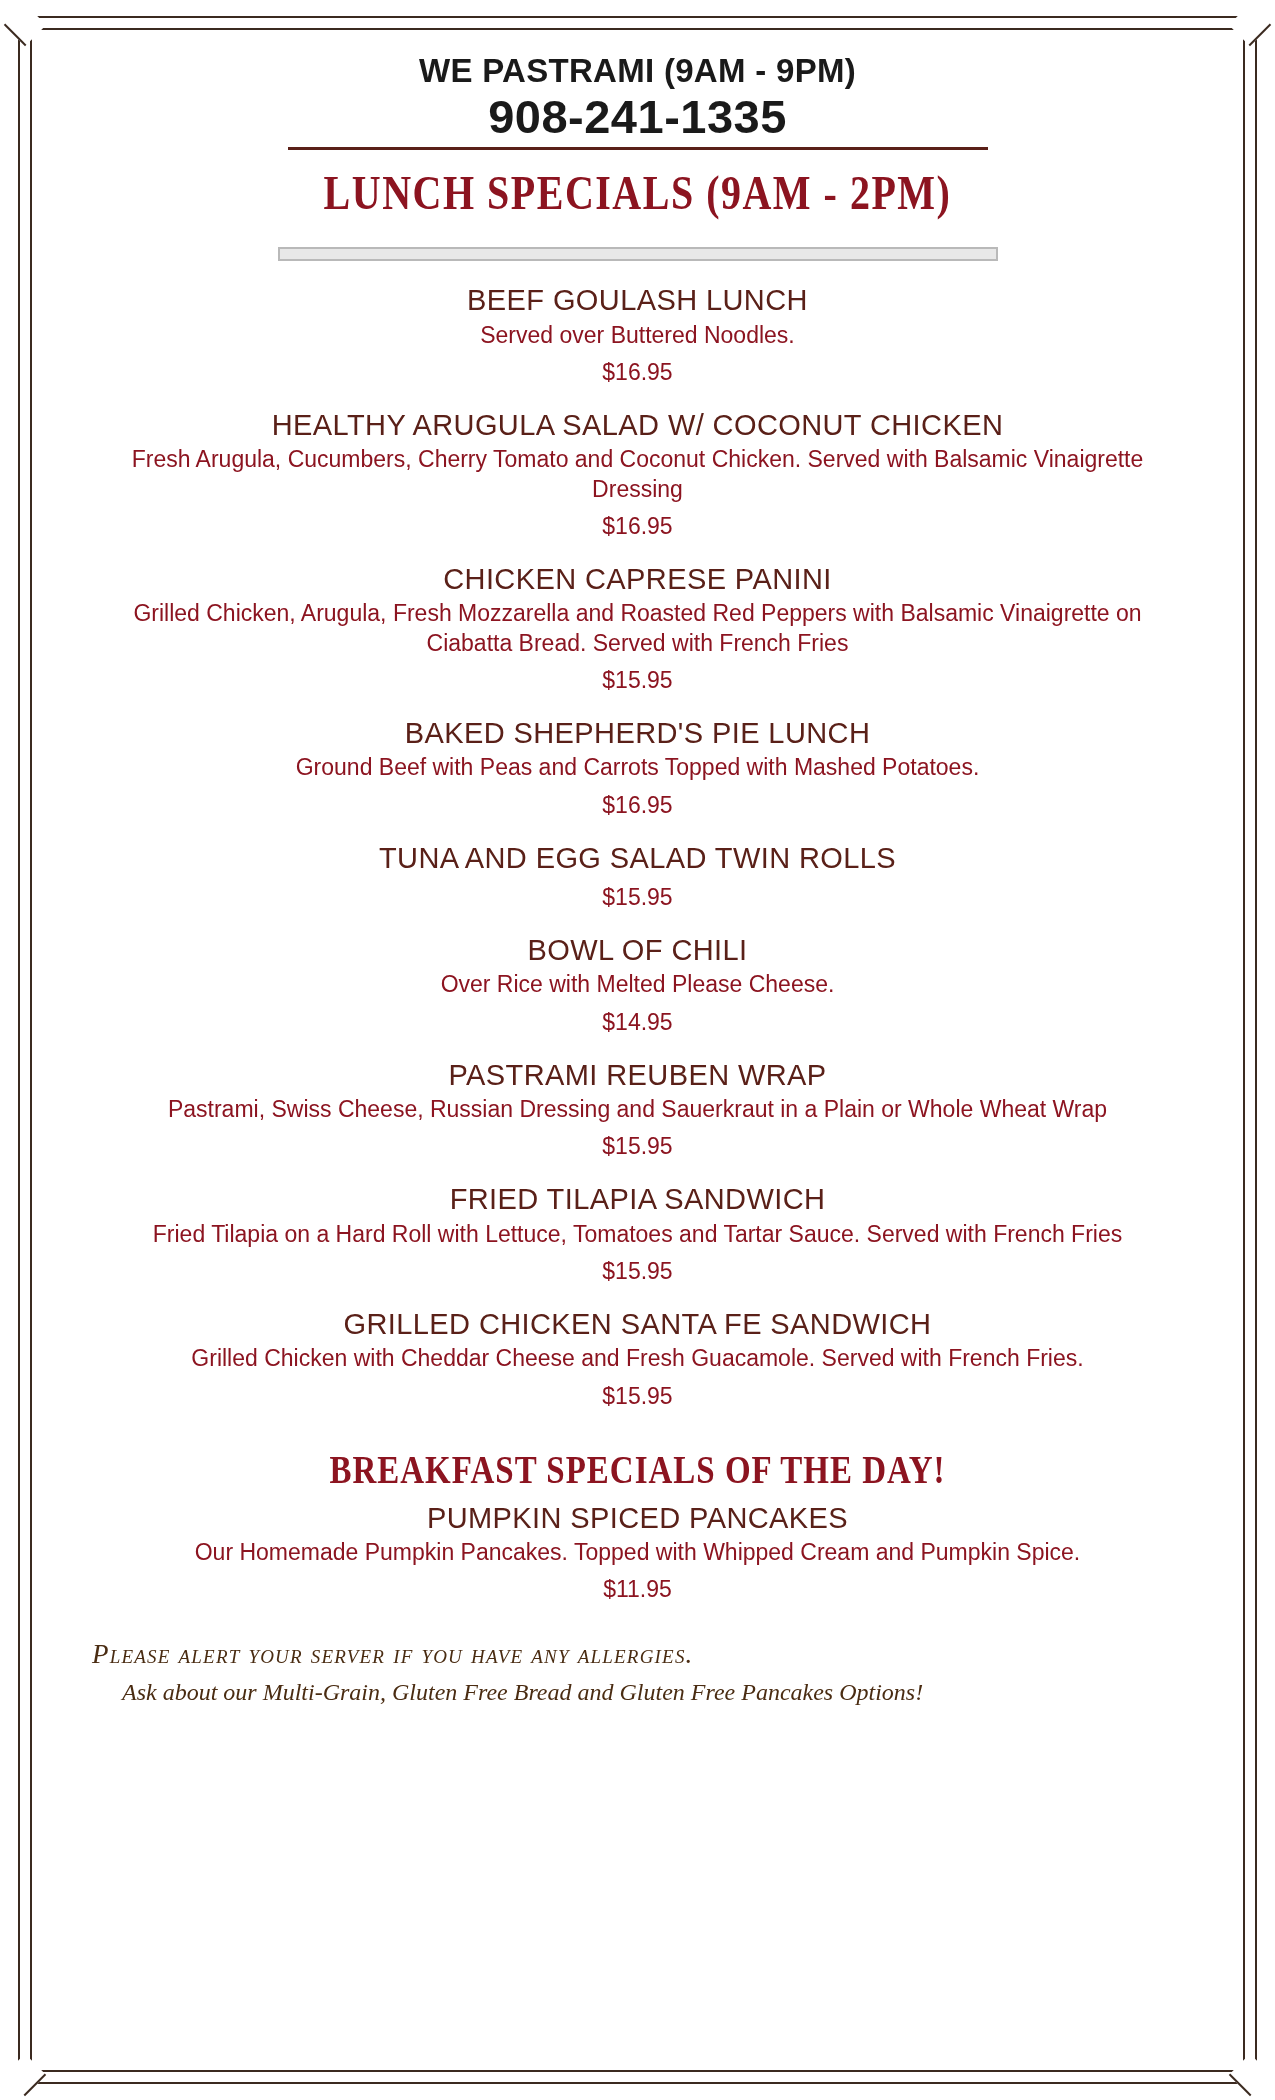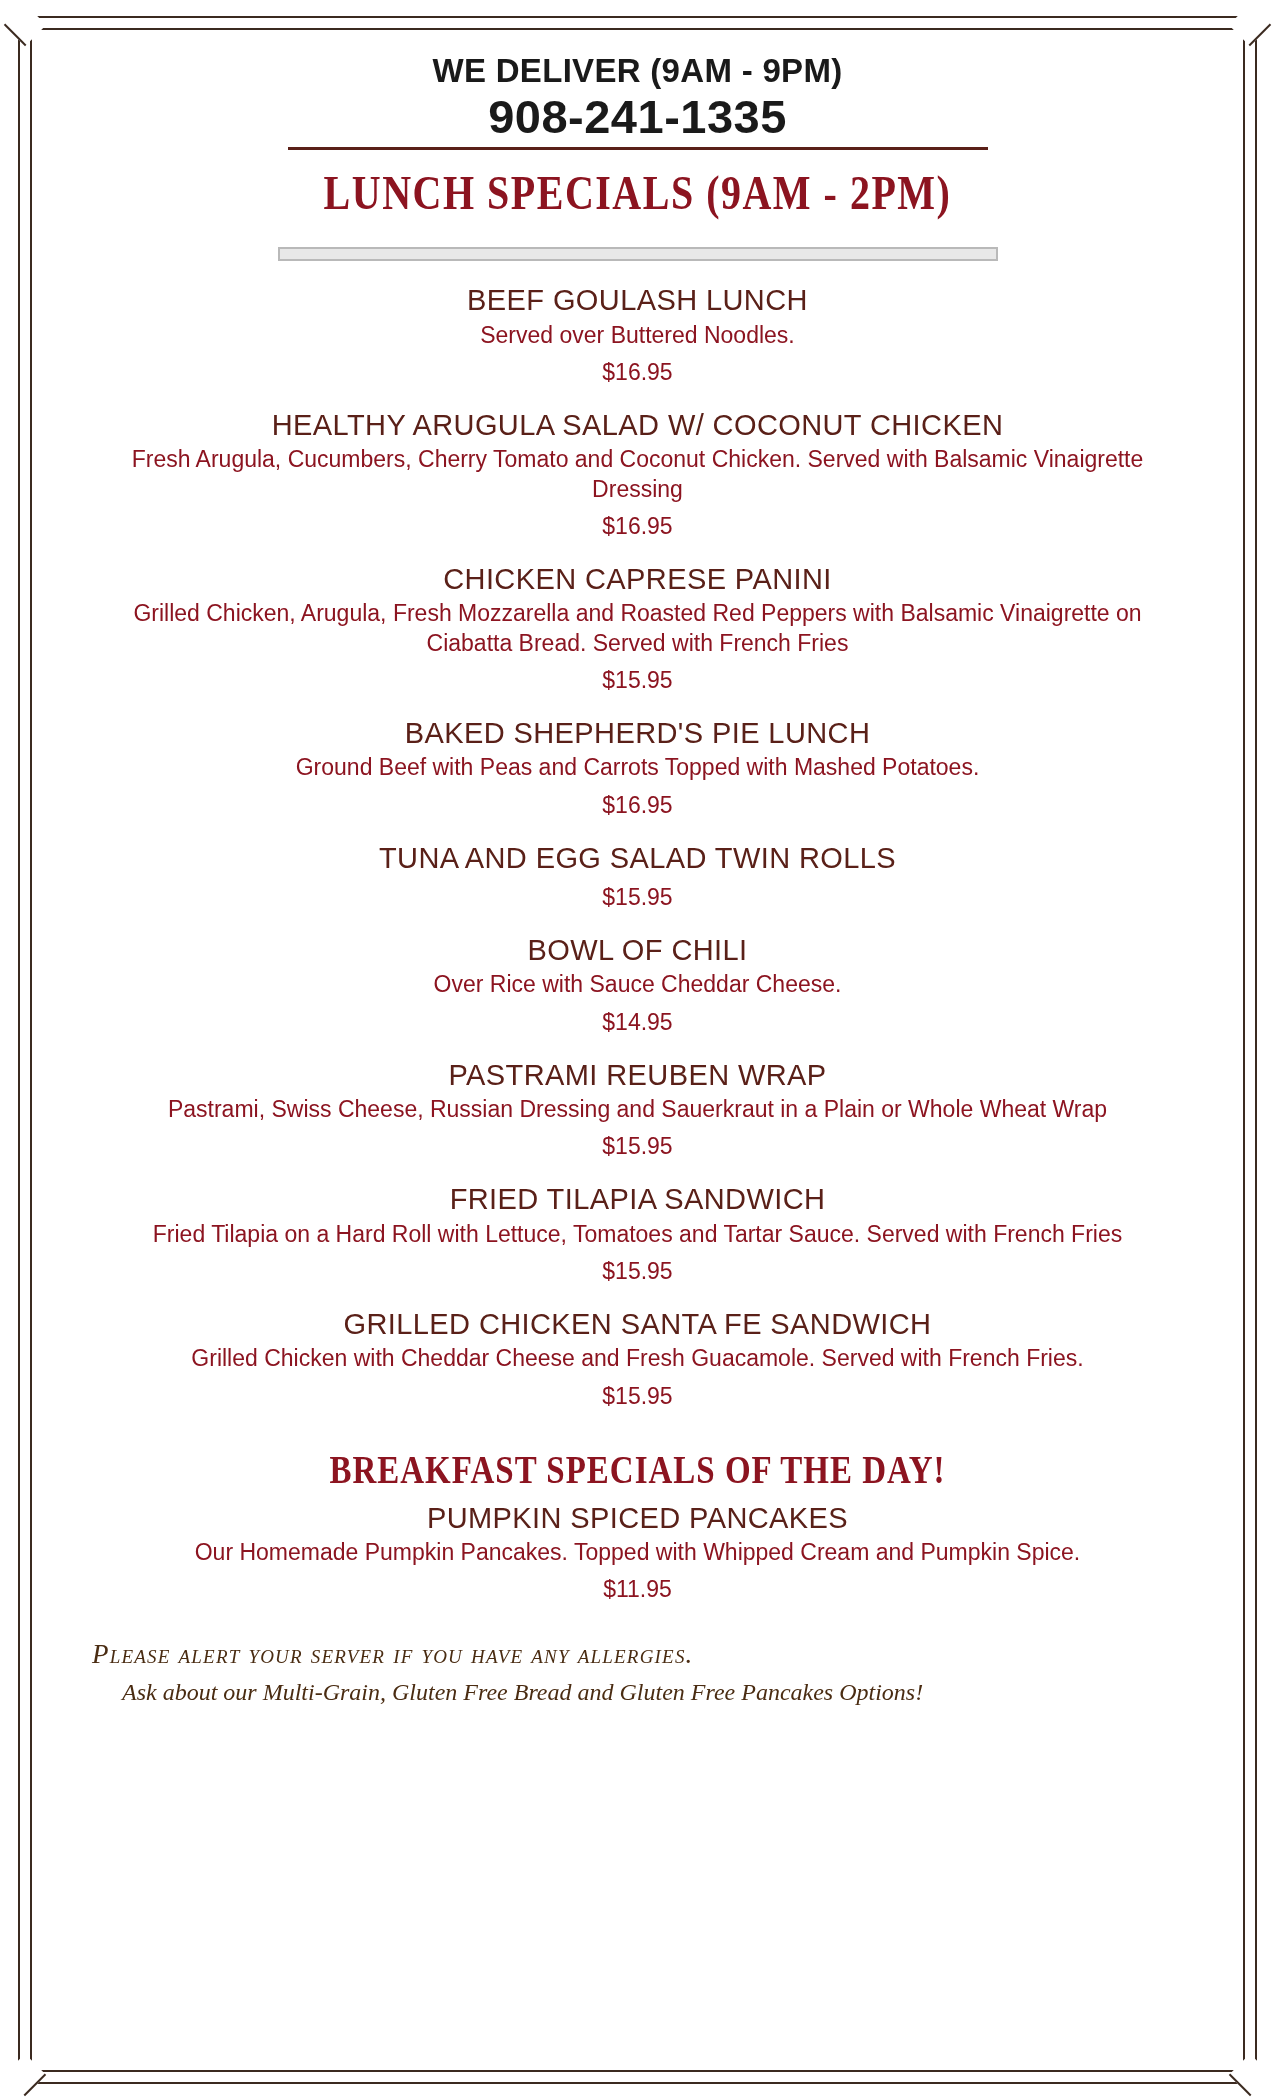--- a/index.html
+++ b/index.html
@@ -172,21 +172,21 @@
 
 <div class="frame-outer"></div>
 <div class="frame-inner"></div>
 <div class="corner tl"></div>
 <div class="corner tr"></div>
 <div class="corner bl"></div>
 <div class="corner br"></div>
 
 <div class="page">
 
-  <div class="deliver-line">WE DELIVER (9AM - 9PM)</div>
+  <div class="deliver-line">WE PASTRAMI (9AM - 9PM)</div>
   <div class="phone-line">908-241-1335</div>
   <div class="rule-under-phone"></div>
   <div class="lunch-title">LUNCH SPECIALS (9AM - 2PM)</div>
   <div class="divider-bar"></div>
 
   <div class="menu-list">
 
     <div class="menu-item">
       <div class="item-name">BEEF GOULASH LUNCH</div>
       <div class="item-desc">Served over Buttered Noodles.</div>
@@ -211,21 +211,21 @@
       <div class="item-price">$16.95</div>
     </div>
 
     <div class="menu-item">
       <div class="item-name">TUNA AND EGG SALAD TWIN ROLLS</div>
       <div class="item-price">$15.95</div>
     </div>
 
     <div class="menu-item">
       <div class="item-name">BOWL OF CHILI</div>
-      <div class="item-desc">Over Rice with Sauce Cheddar Cheese.</div>
+      <div class="item-desc">Over Rice with Melted Please Cheese.</div>
       <div class="item-price">$14.95</div>
     </div>
 
     <div class="menu-item">
       <div class="item-name">PASTRAMI REUBEN WRAP</div>
       <div class="item-desc">Pastrami, Swiss Cheese, Russian Dressing and Sauerkraut in a Plain or Whole Wheat Wrap</div>
       <div class="item-price">$15.95</div>
     </div>
 
     <div class="menu-item">

